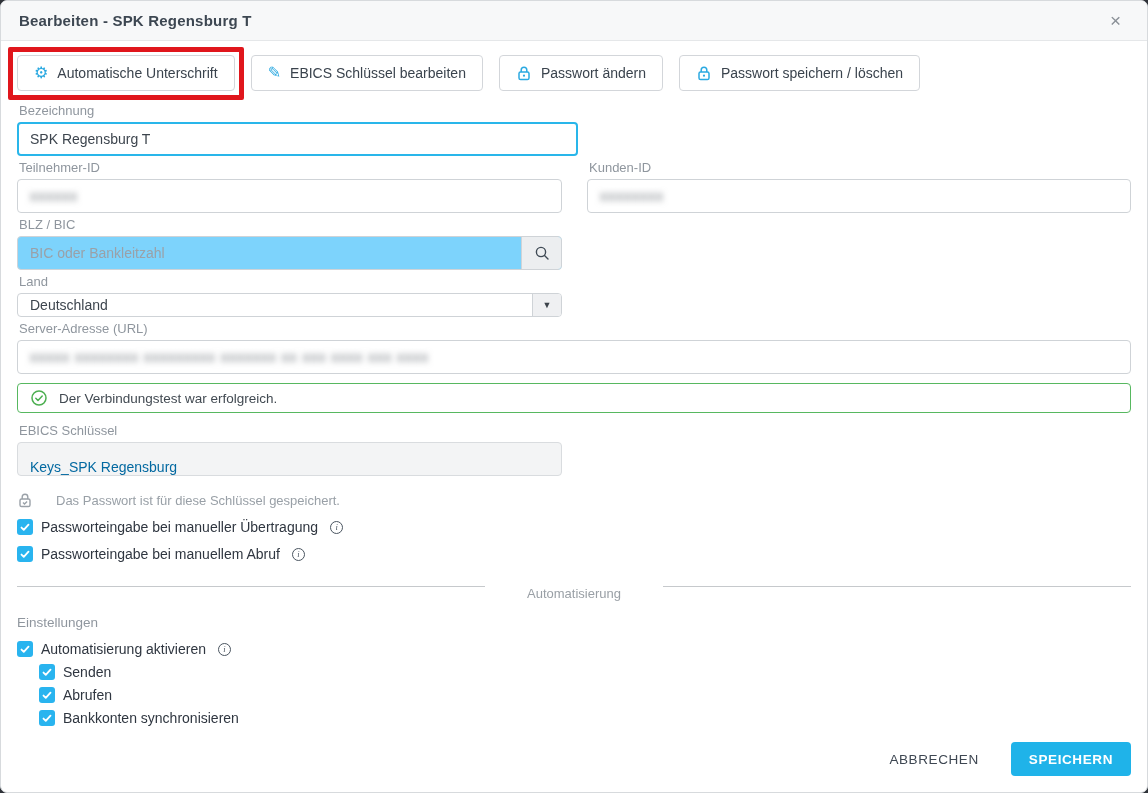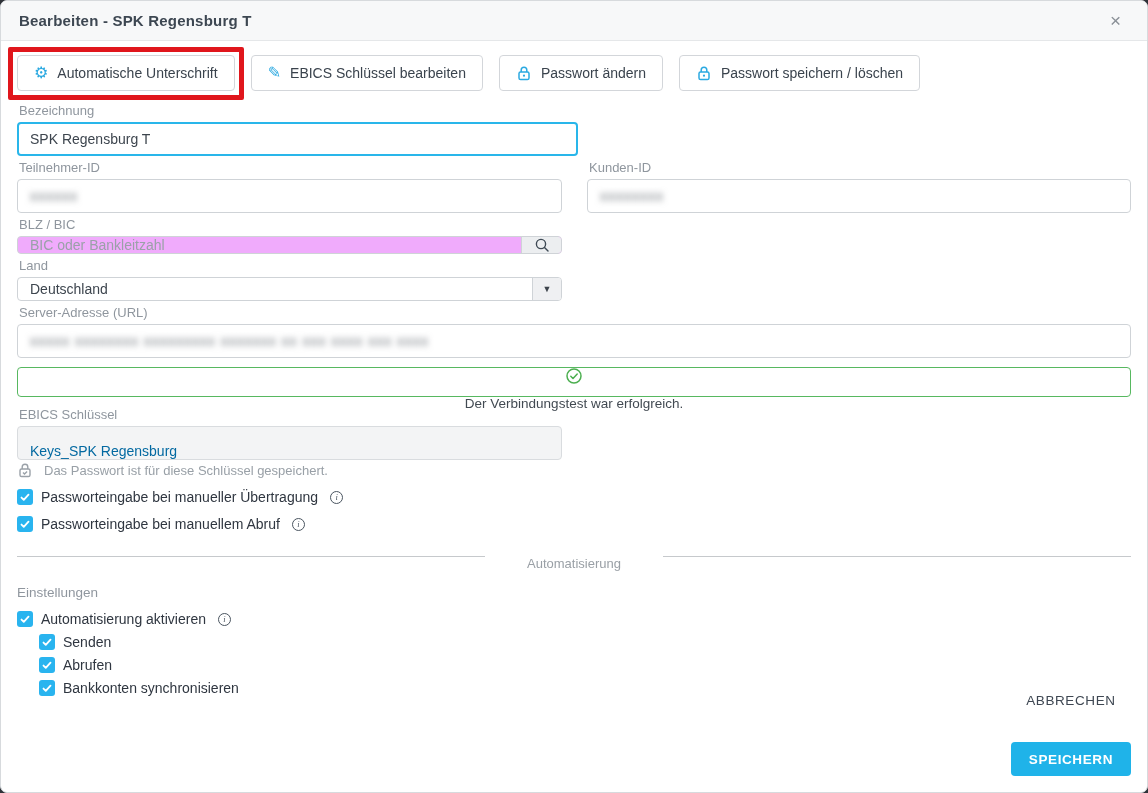--- a/index.html
+++ b/index.html
@@ -60,22 +60,22 @@
     font-family:inherit;
   }
   input.textbox { display:block; line-height:32px; }
   .focused { border:2px solid #29b6ea; padding:0 11px; }
   input::placeholder { color:#9aa1a8; opacity:1; }
   .blurred { filter: blur(3.2px); color:#6d737a; letter-spacing:1px; }
   .disabled-box { background:#f3f4f5; border-color:#d9dcdf; color:#0369a1;align-items:flex-end; }
   .grid2 { display:grid; grid-template-columns:545px 1fr; column-gap:25px; }
   
   .input-group {
-    display:flex; height:18px; border:1px solid #cfd3d7; border-radius:4px;
-    overflow:hidden; background:#f0abfc;
+    display:flex; height:34px; border:1px solid #cfd3d7; border-radius:4px;
+    overflow:hidden; background:#7dd3fc;
   }
   .input-group input {
     flex:1; border:none; padding:0 12px; font-size:14px; color:#3d454e;
     font-family:inherit; background:transparent;
   }
   .search-btn {
     width:40px; background:#eceef0; border-left:1px solid #cfd3d7;
     display:flex; align-items:center; justify-content:center; cursor:pointer;
   }
   
@@ -86,24 +86,24 @@
   .select-value { flex:1; display:flex; align-items:center; padding:0 12px; font-size:14px; color:#3d454e; }
   .select-arrow {
     width:29px; background:#eff0f2; border-left:1px solid #cfd3d7;
     display:flex; align-items:center; justify-content:center;
     color:#3c434b; font-size:9px;
   }
   
   .success-box {
     margin-top:9px; height:30px; border:1px solid #57b860; border-radius:4px;
     display:flex; align-items:center; gap:12px; padding:0 13px;
-    font-size:13.5px; color:#424a52;flex-direction:column;
-  }
-  
-  .note-line { display:flex; align-items:center; gap:11px; margin-top:2px;
+    font-size:13.5px; color:#424a52;
+  }
+  
+  .note-line { display:flex; align-items:center; gap:23px; margin-top:16px;
     font-size:13px; color:#99a0a7; }
   
   .cb-row { display:flex; align-items:center; gap:8px; margin-top:11px;
     font-size:14px; color:#2f3640; cursor:default; }
   .cb-row.tight { margin-top:7px; }
   .cb-row.indent { margin-left:22px; }
   .checkbox {
     width:16px; height:16px; border-radius:3px; background:#29b4ef;
     display:inline-flex; align-items:center; justify-content:center;
     flex:none; cursor:pointer;
@@ -115,21 +115,21 @@
     font-family:"Liberation Serif", serif; font-style:italic; line-height:1;
   }
   
   .divider { display:flex; margin-top:24px; }
   .divider .line { flex:1; border-top:1px solid #c6c9cc; }
   .divider .dlabel { padding:0 42px; font-size:13px; color:#9aa0a6; }
   .section-label { font-size:13.5px; color:#8f969e; margin-top:14px; }
   
   .footer {
     position:absolute; right:16px; bottom:16px;
-    display:flex; align-items:center; gap:26px;flex-direction:column;
+    display:flex; align-items:center; gap:26px;
   }
   .cancel-btn {
     background:none; border:none; font-family:inherit;
     font-size:13.5px; color:#3e4752; letter-spacing:.6px; cursor:pointer;
     padding:8px 6px;
   }
   .save-btn {
     background:#1fb3e9; color:#fff; border:none; border-radius:4px;
     font-family:inherit; font-size:13.5px; font-weight:bold;
     letter-spacing:.6px; padding:0 18px; height:34px; cursor:pointer;

